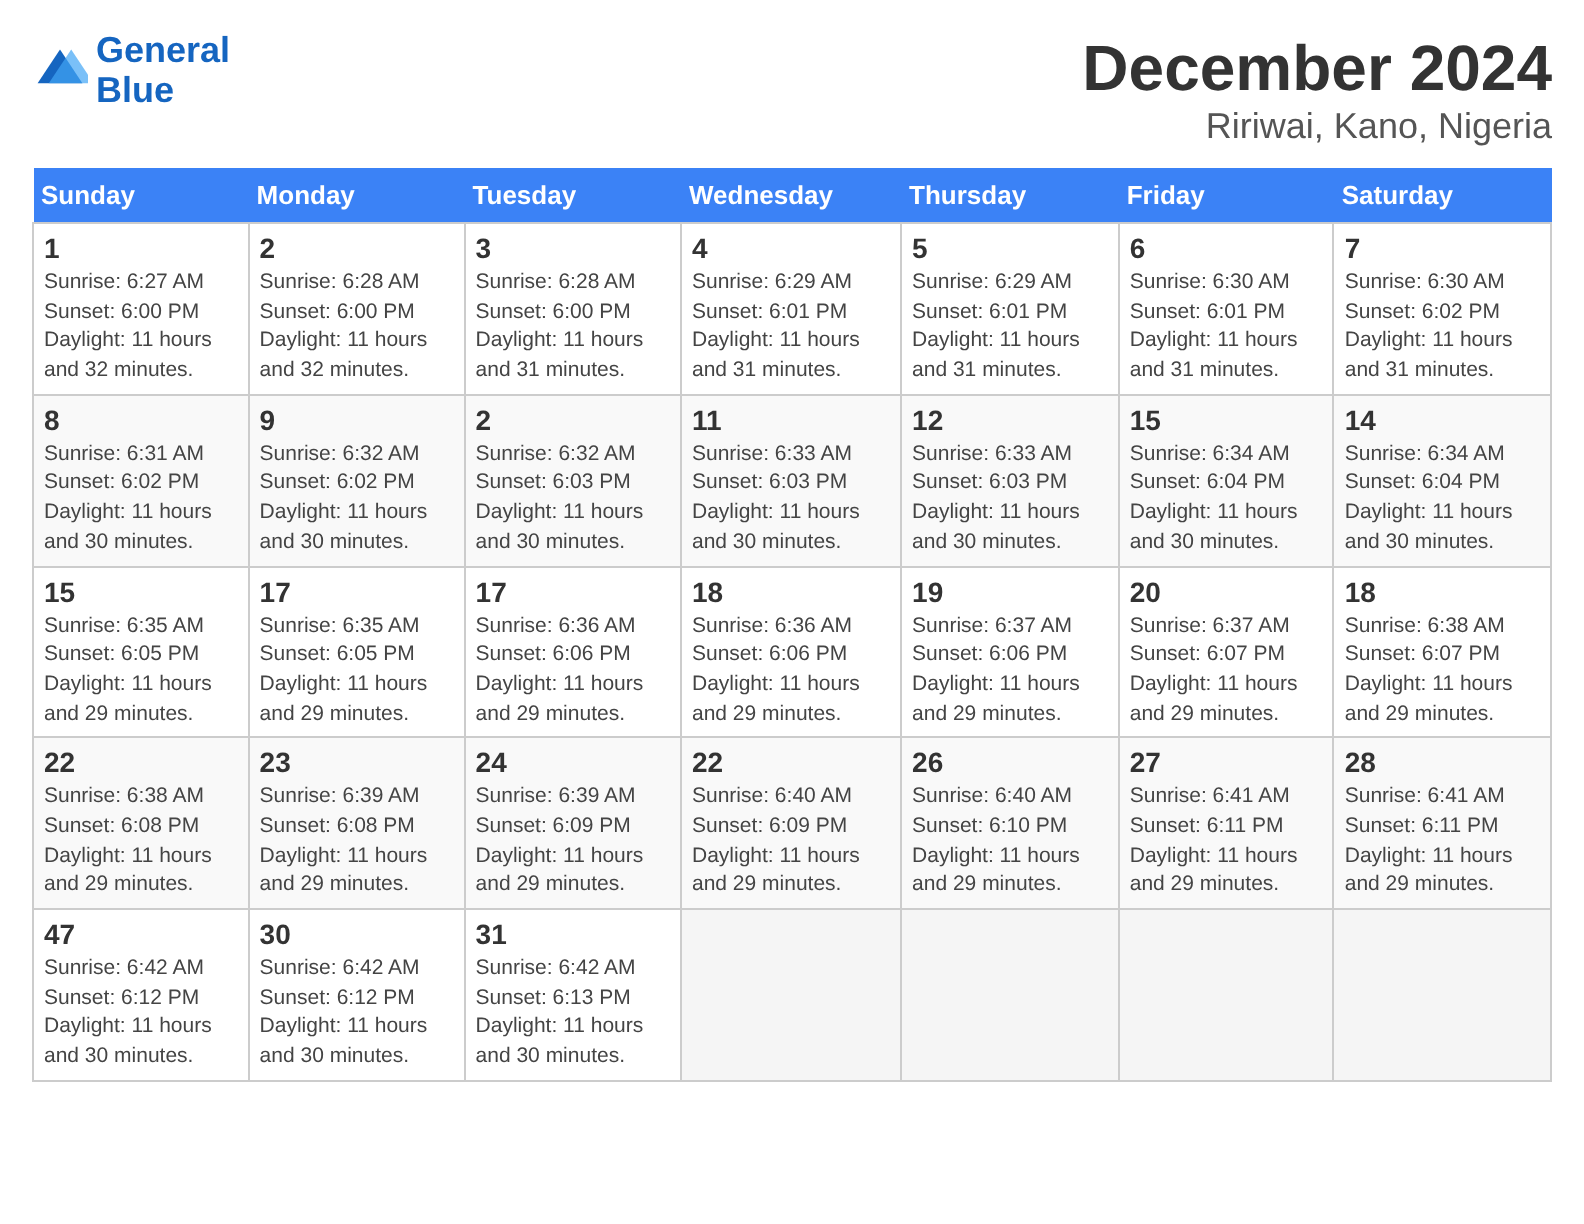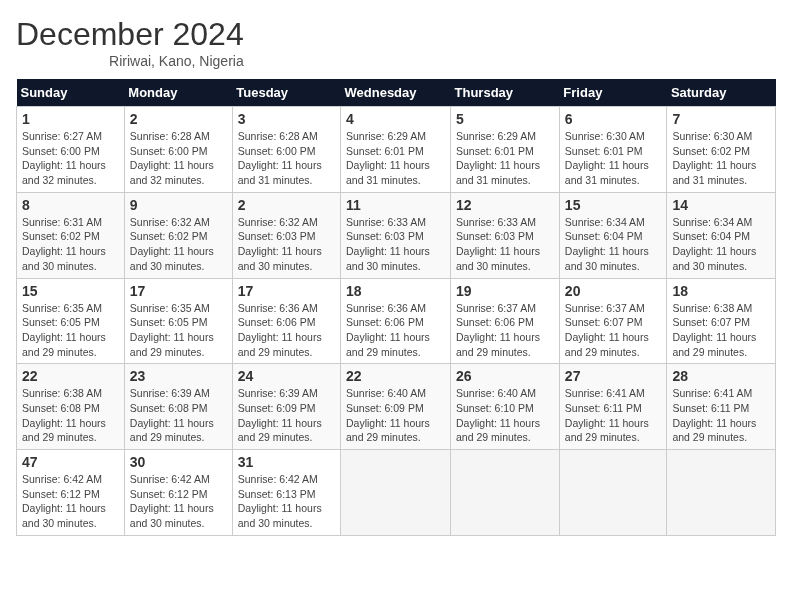--- a/index.html
+++ b/index.html
@@ -32,34 +32,34 @@
     }
     .logo-icon {
       width: 28px;
       height: 28px;
     }
     .title-block {
       text-align: right;
     }
     .month-title {
       font-size: 32px;
-      font-weight: normal;
+      font-weight: bold;
       color: #333;
     }
     .subtitle {
-      font-size: 14px;
+      font-size: 18px;
       color: #555;
     }
     table {
       width: 100%;
       border-collapse: collapse;
       font-size: 11px;
     }
     thead tr th {
-      background-color: #0f172a;
+      background-color: #3b82f6;
       color: #fff;
       padding: 6px 4px;
       text-align: left;
       font-size: 13px;
       font-weight: bold;
     }
     tbody tr td {
       border: 1px solid #ccc;
       vertical-align: top;
       padding: 4px 5px;
@@ -83,20 +83,30 @@
       line-height: 1.4;
     }
     .empty-cell {
       background: #f5f5f5 !important;
     }
   </style>
 </head>
 <body>
 
 <div class="header">
+  <div class="logo">
+    <svg class="logo-icon" viewBox="0 0 40 40">
+      <polygon points="20,4 36,28 4,28" fill="#1565c0"></polygon>
+      <polygon points="28,4 44,28 12,28" fill="#42a5f5" opacity="0.7"></polygon>
+    </svg>
+    <div class="logo-text">
+      <div><span>General</span></div>
+      <div style="color:#1565c0;">Blue</div>
+    </div>
+  </div>
   <div class="title-block">
     <div class="month-title">December 2024</div>
     <div class="subtitle">Ririwai, Kano, Nigeria</div>
   </div>
 </div>
 
 <table>
   <thead>
     <tr id="header-row">
         <th>Sunday</th>

